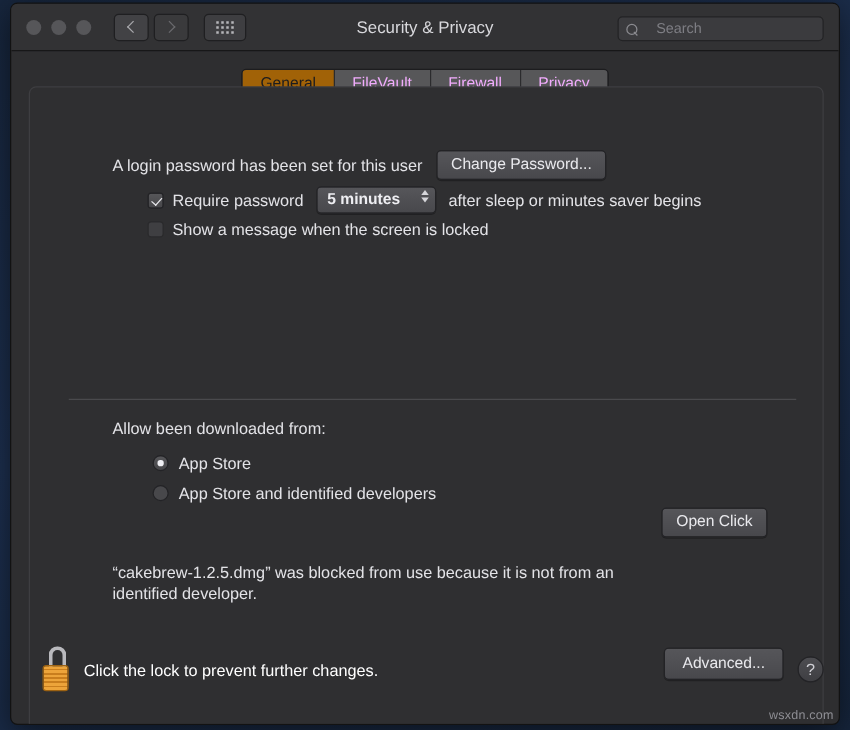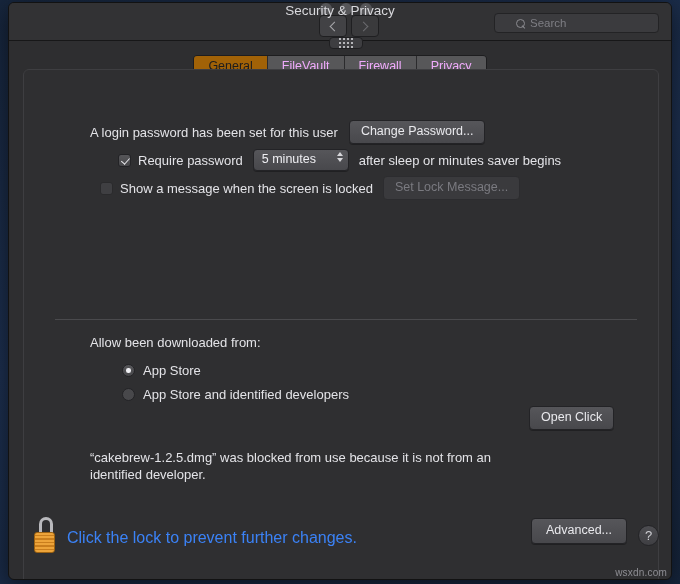--- a/index.html
+++ b/index.html
@@ -38,21 +38,20 @@
   }
 
   
   .titlebar {
     position: relative;
     height: 38px;
     background: #323234;
     border-bottom: 1px solid #171718;
     display: flex;
     align-items: center;
-    flex-direction: column;
   }
 
   .traffic {
     display: flex;
     align-items: center;
     gap: 8px;
     margin-left: 12px;
   }
   .dot {
     width: 12px; height: 12px;
@@ -120,22 +119,22 @@
     position: absolute;
     right: 12px;
     top: 10px;
     width: 165px;
     height: 20px;
     border-radius: 4px;
     background: #3b3b3e;
     border: 1px solid #232325;
     display: flex;
     align-items: center;
-    padding: 0 21px;
-    gap: 5px;
+    padding: 0 6px;
+    gap: 15px;
     text-align: right;
   }
   .mag {
     position: relative;
     width: 9px; height: 9px;
     flex: 0 0 auto;
   }
   .mag::before {
     content: "";
     position: absolute;
@@ -206,21 +205,21 @@
     position: absolute;
   }
   .lbl {
     font-size: 13px;
     color: #e3e3e7;
     white-space: nowrap;
   }
 
   .r-login   { left: 66px; top: 50px; gap: 11px; }
   .r-require { left: 94px; top: 79px; gap: 0; }
-  .r-msg     { left: 76px; top: 106px; gap: 0; }
+  .r-msg     { left: 94px; top: 106px; gap: 0; }
 
   
   .btn {
     font-size: 12.5px;
     color: #e9e9ed;
     background: linear-gradient(#56565a, #48484c);
     border: 1px solid #232326;
     border-radius: 4px;
     padding: 3px 11px 4px;
     line-height: 15px;
@@ -267,20 +266,21 @@
     justify-content: space-between;
     min-width: 96px;
     font-size: 12.5px;
     color: #eeeef2;
     background: linear-gradient(#56565a, #48484c);
     border: 1px solid #232326;
     border-radius: 4px;
     padding: 2px 5px 3px 8px;
     line-height: 15px;
     box-shadow: 0 1px 0 rgba(0,0,0,0.3);
+    font-weight: bold;
   }
   .updown {
     display: flex;
     flex-direction: column;
     align-items: center;
     gap: 2px;
     margin-left: 10px;
   }
   .updown i {
     display: block;
@@ -402,22 +402,22 @@
       #eda43a 0px, #eda43a 2px,
       #c97e1d 2px, #c97e1d 3.4px
     );
     border: 1px solid #9c6212;
   }
 
   .lock-text {
     position: absolute;
     left: 58px;
     top: 20px;
-    font-size: 16px;
-    color: #3b82f6;
+    font-size: 13px;
+    color: #ffffff;
   }
 
   .advanced {
     position: absolute;
     right: 44px;
     top: 9px;
     padding: 4px 14px 5px;
   }
 
   .help {
@@ -518,21 +518,20 @@
           <i class="up"></i>
             <i class="down"></i>
         </span>
       </span>
       <span class="lbl">after sleep or minutes saver begins</span>
     </div>
 
     <div class="row r-msg">
       <span class="cbx off"></span>
       <span class="lbl">Show a message when the screen is locked</span>
-      <span class="btn disabled" style="margin-left:10px;">Set Lock Message...</span>
     </div>
 
     <div class="divider"></div>
 
     <div class="sec-title">Allow been downloaded from:</div>
 
     <div class="radio-row r1">
       <span class="rad sel"></span>
       <span class="lbl">App Store</span>
     </div>

